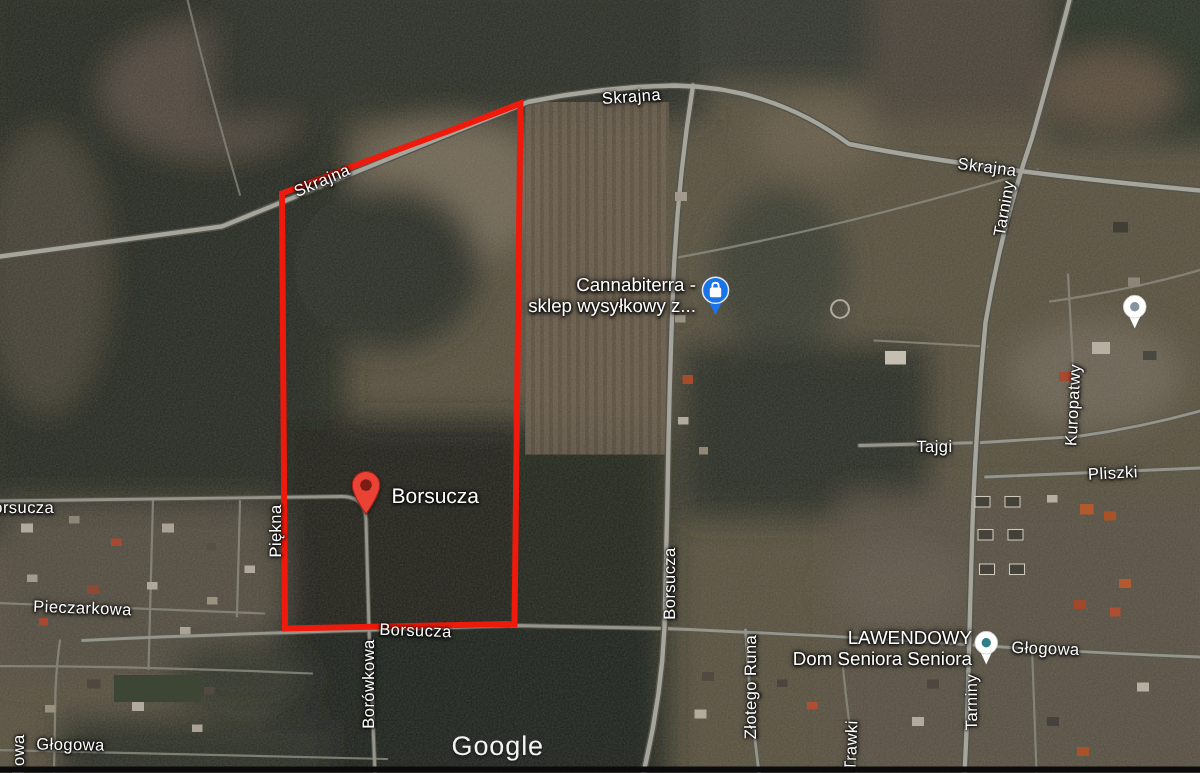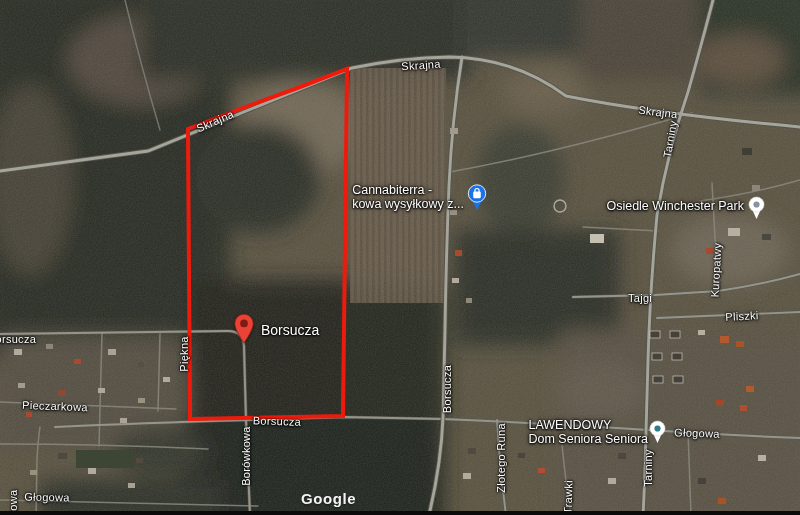--- a/index.html
+++ b/index.html
@@ -7,32 +7,32 @@
     position:relative;width:800px;height:515px;overflow:hidden;
     font-family:"Liberation Sans", sans-serif;background:#57503f;cursor:grab;
   }
   .map-root svg.bg{position:absolute;left:0;top:0;}
   .street{
     position:absolute;color:#fff;font-size:11px;letter-spacing:.3px;white-space:nowrap;
     transform:translate(-50%,-50%) rotate(var(--r,0deg));
     text-shadow:0 0 2px rgba(0,0,0,.95),0 0 2px rgba(0,0,0,.9),0 1px 2px rgba(0,0,0,.85),0 0 4px rgba(0,0,0,.6);
   }
   .poi-label{
-    position:absolute;color:#fff;font-size:12.5px;line-height:14px;text-align:left;white-space:nowrap;
+    position:absolute;color:#fff;font-size:12.5px;line-height:14px;text-align:right;white-space:nowrap;
     transform:translateY(-50%);
     text-shadow:0 0 2px rgba(0,0,0,.95),0 0 3px rgba(0,0,0,.9),0 1px 2px rgba(0,0,0,.9),0 0 5px rgba(0,0,0,.65);
   }
   .poi-icon{position:absolute;}
   .pin{position:absolute;filter:drop-shadow(0 1px 1.5px rgba(0,0,0,.5));}
   .pin-label{
     position:absolute;color:#fff;font-size:14px;transform:translateY(-50%);white-space:nowrap;
     text-shadow:0 0 2px rgba(0,0,0,.95),0 0 3px rgba(0,0,0,.9),0 1px 2px rgba(0,0,0,.9);
   }
   .gwm{
-    position:absolute;color:#fff;font-size:15px;font-weight:bold;letter-spacing:.6px;
+    position:absolute;color:#fff;font-size:18px;font-weight:normal;letter-spacing:.6px;
     transform:translateY(-50%);opacity:.95;text-shadow:0 1px 2px rgba(0,0,0,.55);
   }
   .bottom-bar{position:absolute;left:0;bottom:0;width:800px;height:4px;background:#0b0b0b;}
 </style>
 </head>
 <body>
 
 <div class="map-root">
 
   <svg class="bg" width="800" height="515" viewBox="0 0 800 515">
@@ -194,42 +194,39 @@
   <div class="street" style="left:658px;top:112px;--r:7deg">Skrajna</div>
   <div class="street" style="left:670px;top:139px;--r:-80deg">Tarniny</div>
   <div class="street" style="left:447px;top:389px;--r:-90deg">Borsucza</div>
   <div class="street" style="left:277px;top:421px;--r:2deg">Borsucza</div>
   <div class="street" style="left:12px;top:339px">Borsucza</div>
   <div class="street" style="left:184px;top:354px;--r:-90deg">Piękna</div>
   <div class="street" style="left:246px;top:456px;--r:-90deg">Borówkowa</div>
   <div class="street" style="left:55px;top:406px;--r:2deg">Pieczarkowa</div>
   <div class="street" style="left:47px;top:497px;--r:1deg">Głogowa</div>
   <div class="street" style="left:13px;top:503px;--r:-90deg">kowa</div>
-  <div class="street" style="left:640px;top:298px">Tajgi</div>
+  <div class="street" style="left:623px;top:298px">Tajgi</div>
   <div class="street" style="left:716px;top:270px;--r:-87deg">Kuropatwy</div>
   <div class="street" style="left:742px;top:316px;--r:-3deg">Pliszki</div>
   <div class="street" style="left:697px;top:433px;--r:2deg">Głogowa</div>
   <div class="street" style="left:648px;top:468px;--r:-90deg">Tarniny</div>
   <div class="street" style="left:568px;top:497px;--r:-88deg">Trawki</div>
   <div class="street" style="left:501px;top:458px;--r:-90deg">Złotego Runa</div>
 
   <div class="poi-label" style="right:336px;top:197px">
     <div>Cannabiterra -</div>
-    <div>kowa wysyłkowy z...</div>
+    <div>sklep wysyłkowy z...</div>
   </div>
   <svg class="poi-icon" style="left:467px;top:184px" width="20" height="27" viewBox="0 0 20 27">
     <path d="M10,26 L5.2,16.5 h9.6 Z" fill="#1a73e8"></path>
     <circle cx="10" cy="9.5" r="8.7" fill="#1a73e8" stroke="rgba(255,255,255,.85)" stroke-width="1"></circle>
     <path d="M7.9,8.3 V6.6 a2.1,2.1 0 0 1 4.2,0 V8.3" fill="none" stroke="#fff" stroke-width="1.2"></path>
     <rect x="6.2" y="7.6" width="7.6" height="6.6" rx="1.1" fill="#fff"></rect>
   </svg>
 
-  <div class="poi-label" style="right:56px;top:206px">
-    <div>Osiedle Winchester Park</div>
-  </div>
   <svg class="poi-icon" style="left:748px;top:196px" width="17" height="24" viewBox="0 0 17 24">
     <path d="M8.5,23 L4.6,14.5 h7.8 Z" fill="#fff"></path>
     <circle cx="8.5" cy="8.5" r="7.6" fill="#fff" stroke="#cdcdc4" stroke-width=".5"></circle>
     <circle cx="8.5" cy="8.5" r="3.1" fill="#87939e"></circle>
   </svg>
 
   <div class="poi-label" style="right:152px;top:432px">
     <div>LAWENDOWY</div>
     <div>Dom Seniora Seniora</div>
   </div>

